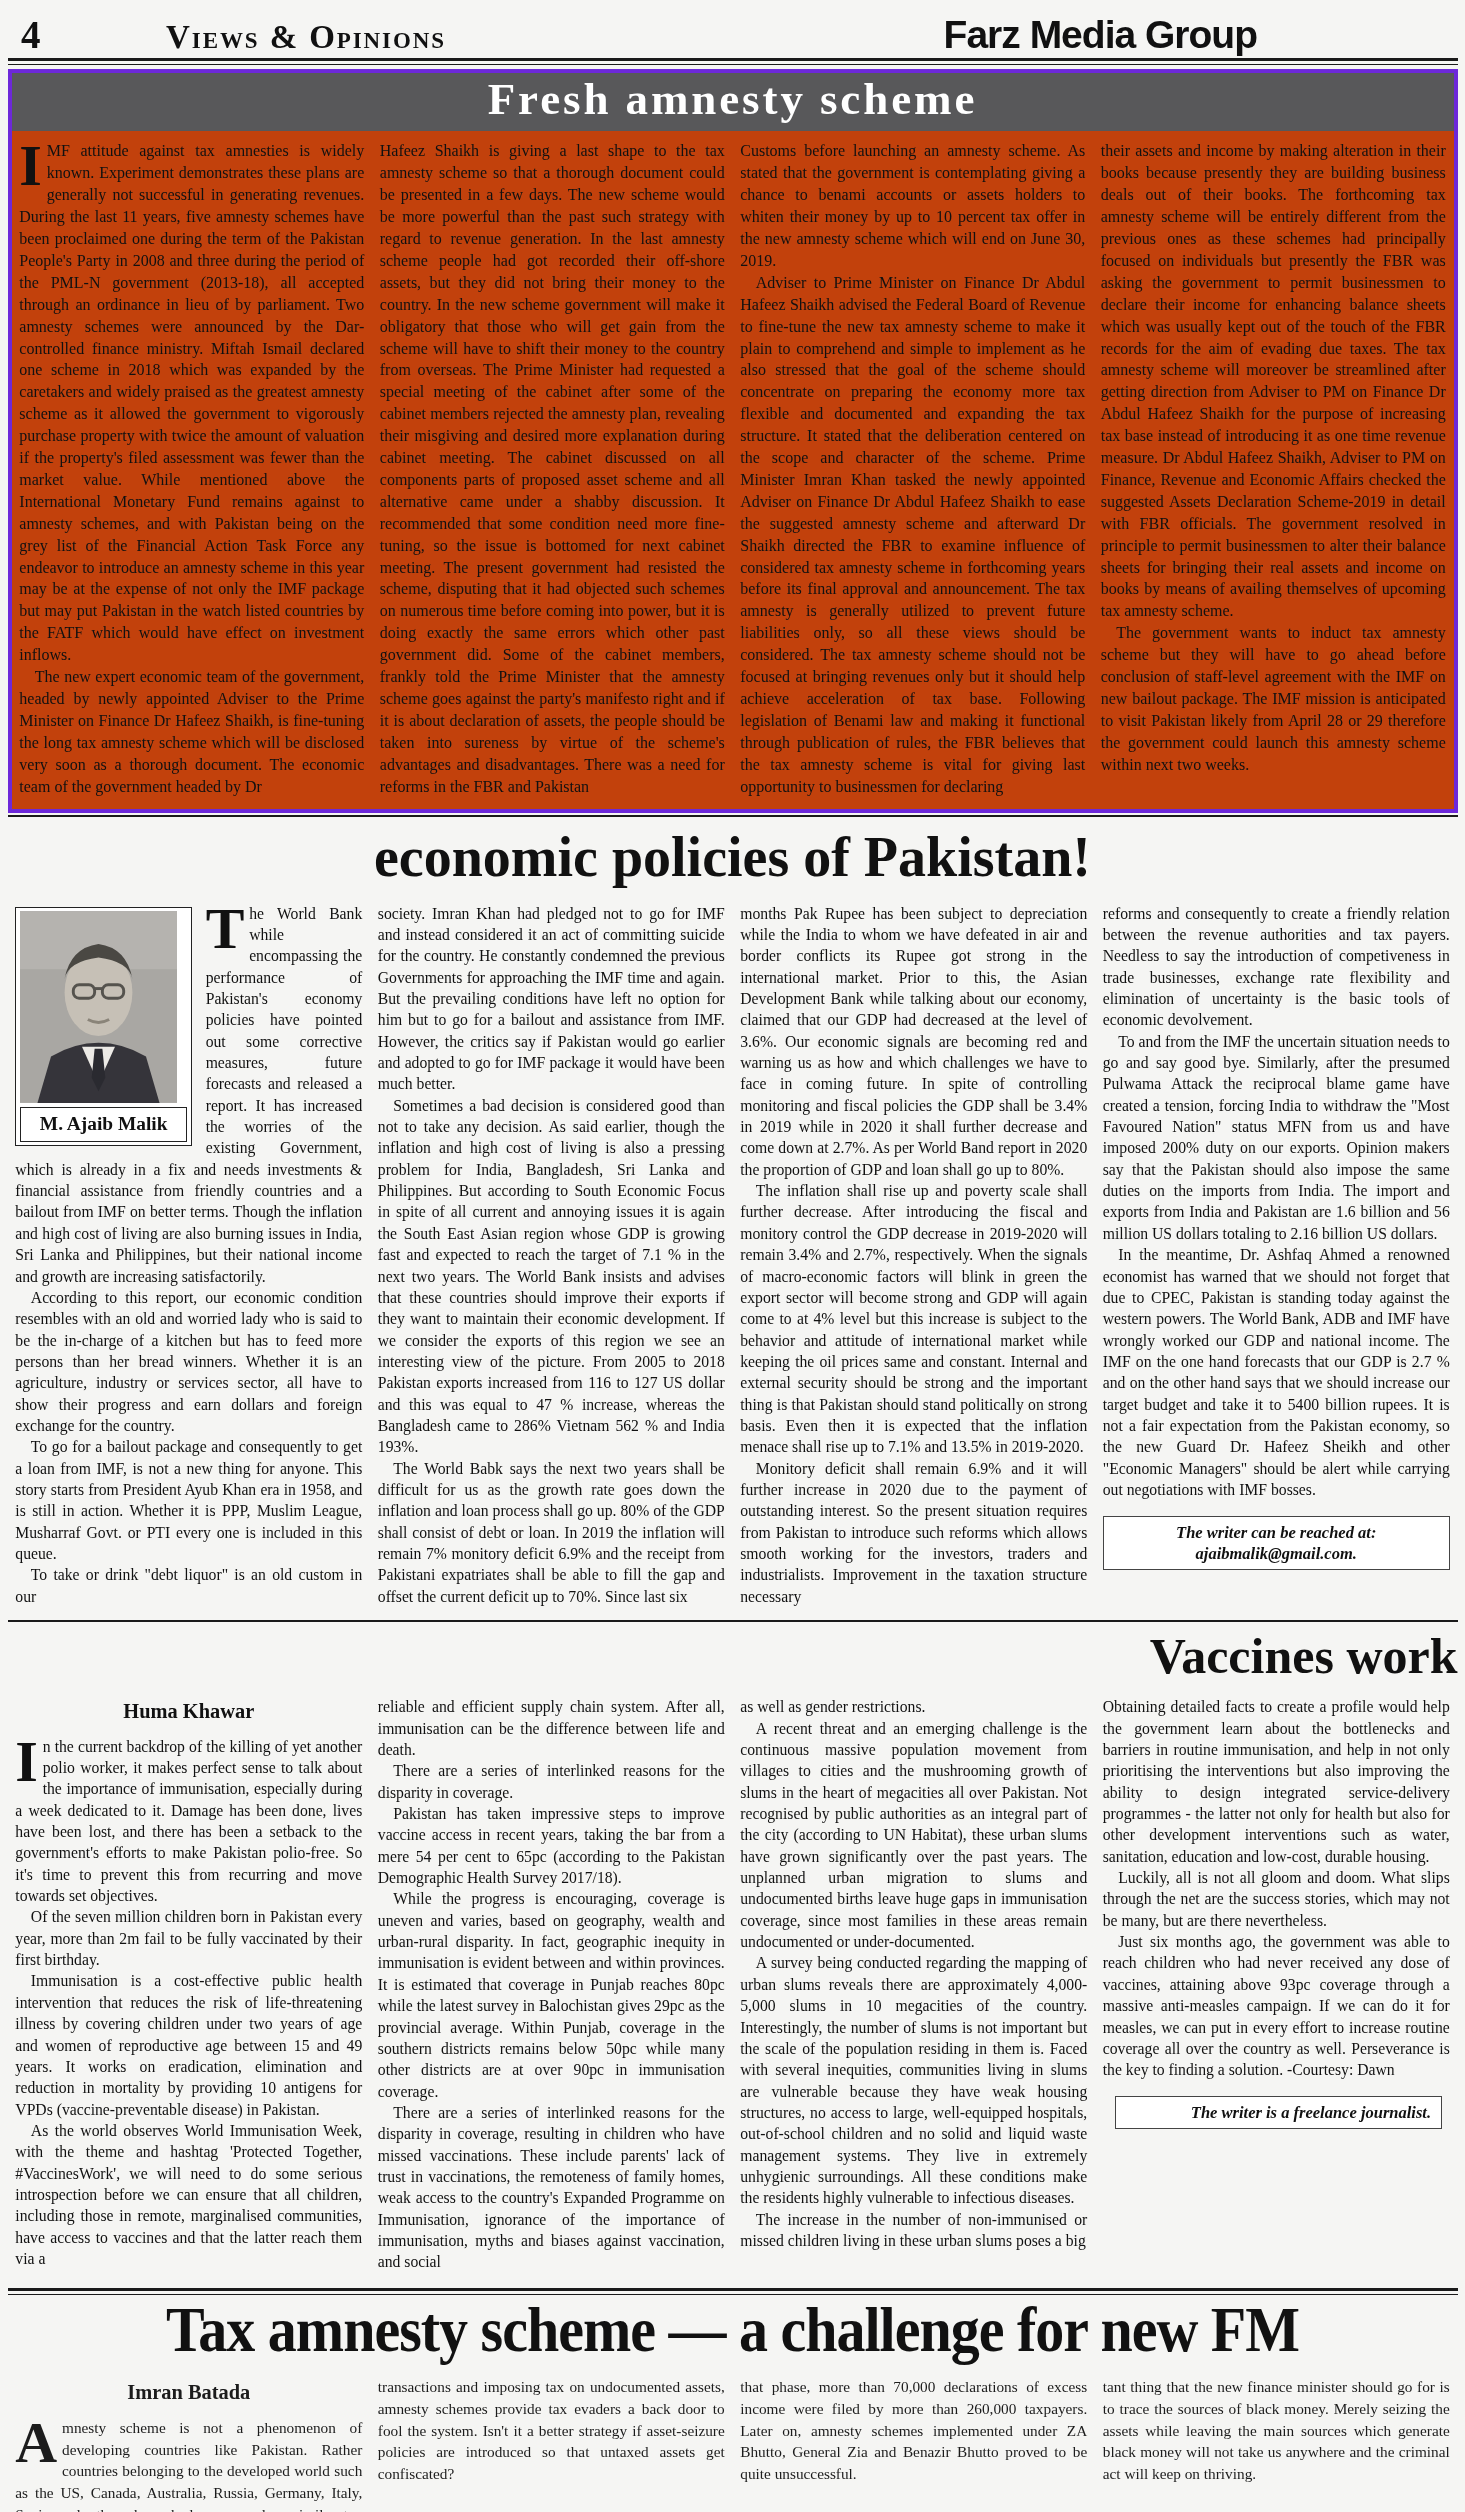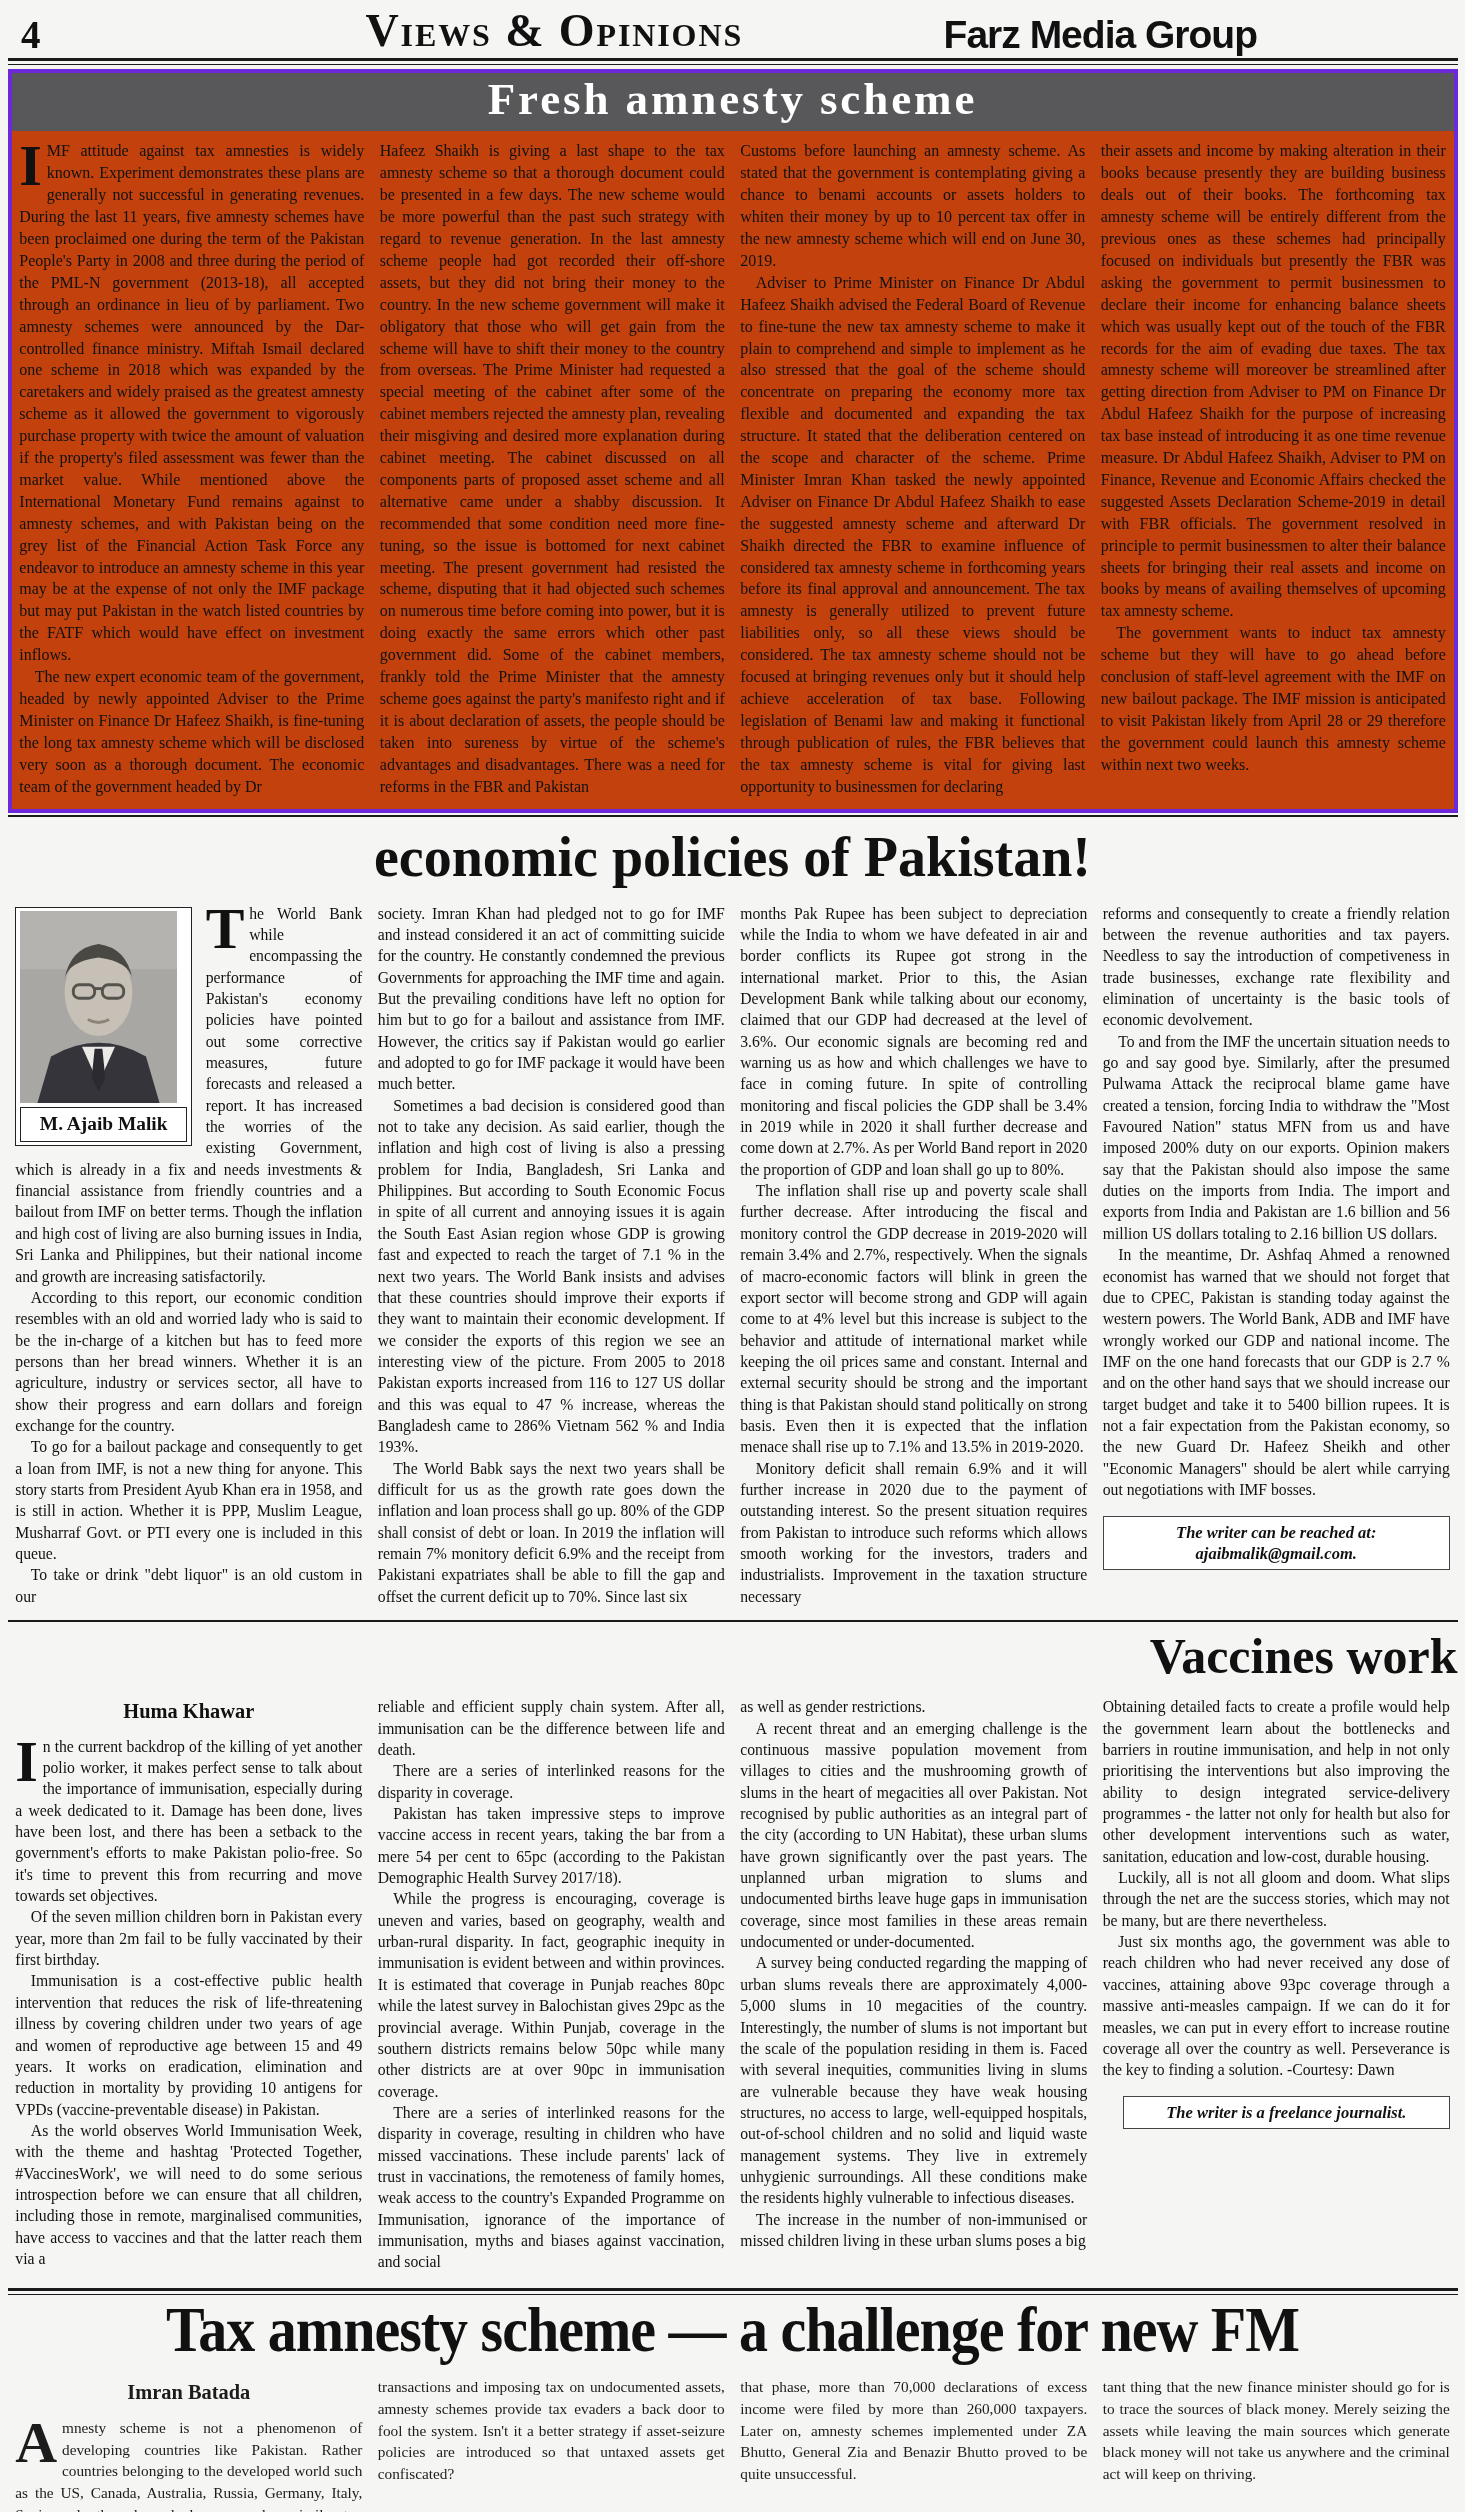--- a/index.html
+++ b/index.html
@@ -7,21 +7,21 @@
     width:1465px;
     background:#f5f5f3;
     font-family:"Liberation Serif","DejaVu Serif",serif;
     color:#111;
   }
   .page{width:1450px;margin:0 auto;padding:3.9px 0 9.7px 0;}
 
   
   .masthead{display:flex;align-items:flex-end;height:50px;}
   .page-number{width:145px;font-size:39px;font-weight:bold;padding-left:13.6px;line-height:1;}
-  .section-title{flex:1.05;text-align:right;font-variant:small-caps;font-weight:bold;font-size:46px;line-height:1;letter-spacing:1.9px;}
+  .section-title{flex:1.05;text-align:left;font-variant:small-caps;font-weight:bold;font-size:33px;line-height:1;letter-spacing:1.9px;}
   .brand{flex:1.3;text-align:center;font-family:"Liberation Sans","DejaVu Sans",sans-serif;font-weight:bold;font-size:39px;line-height:1;letter-spacing:-1px;}
   .rule-double{border-top:3.9px solid #1a1a1a;border-bottom:1.9px solid #1a1a1a;height:2.9px;margin:3.9px 0 0 0;}
   .rule-single{border-top:2.9px solid #1a1a1a;height:0;margin:1.9px 0;}
 
   
   .columns{display:flex;gap:15.5px;padding:9.7px 7.8px 11.6px 7.8px;}
   .col{flex:1 1 0;min-width:0;text-align:justify;font-size:15.7px;line-height:1.36;}
   .para{margin:0;text-indent:15.5px;}
   .plist.cont .para:first-child{text-indent:0;}
   .lead{margin:0;}
@@ -37,21 +37,21 @@
   .a1-wrap .col{font-size:16px;line-height:1.37;}
 
   
   .a2-headline{ text-align:center;font-weight:bold;font-size:56px;line-height:1.08;margin:9.7px 0 5.8px 0;}
   .photo-box{float:left;width:167px;border:1.5px solid #222;background:#fff;padding:3.9px;margin:3.9px 13.6px 5.8px 0;}
   .photo-box svg{display:block;width:157px;height:192px;}
   .photo-caption{border:1.5px solid #222;margin-top:3.9px;text-align:center;font-weight:bold;font-size:19.4px;padding:2.9px 0;}
 
   
   .a3-headline{text-align:right;font-weight:bold;font-size:50px;line-height:1.05;margin:7.8px 0 3.9px 0;font-family:Liberation Serif, serif;}
-  .attr-box.slim{width:88%;margin-left:auto;margin-right:0;}
+  .attr-box.slim{width:88%;margin-left:auto;margin-right:8px;text-align:right;}
 
   
   .a4-headline{text-align:center;font-weight:bold;font-size:58px;line-height:1.0;margin:5.8px 0 7.8px 0;letter-spacing:-1px;transform:scaleY(1.08);}
   .a4 .col{font-size:15.3px;line-height:1.42;color:#1c1c1c;}
 </style>
 </head>
 <body>
 
 <div class="page">
 

